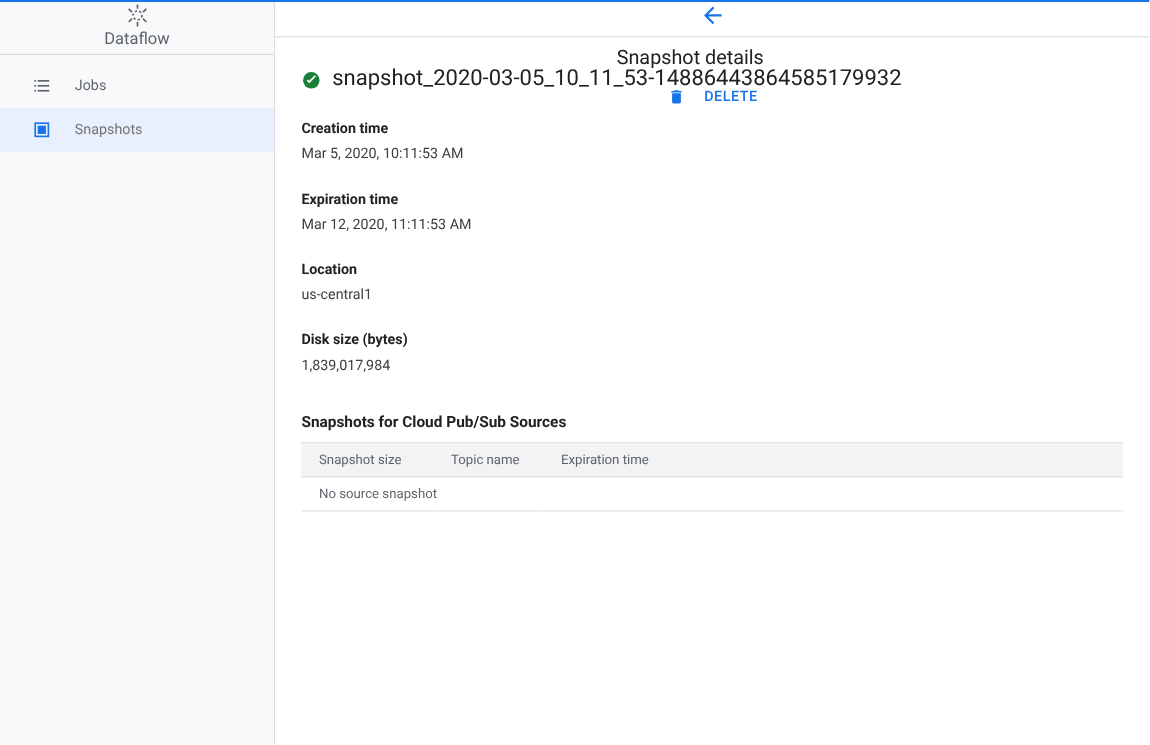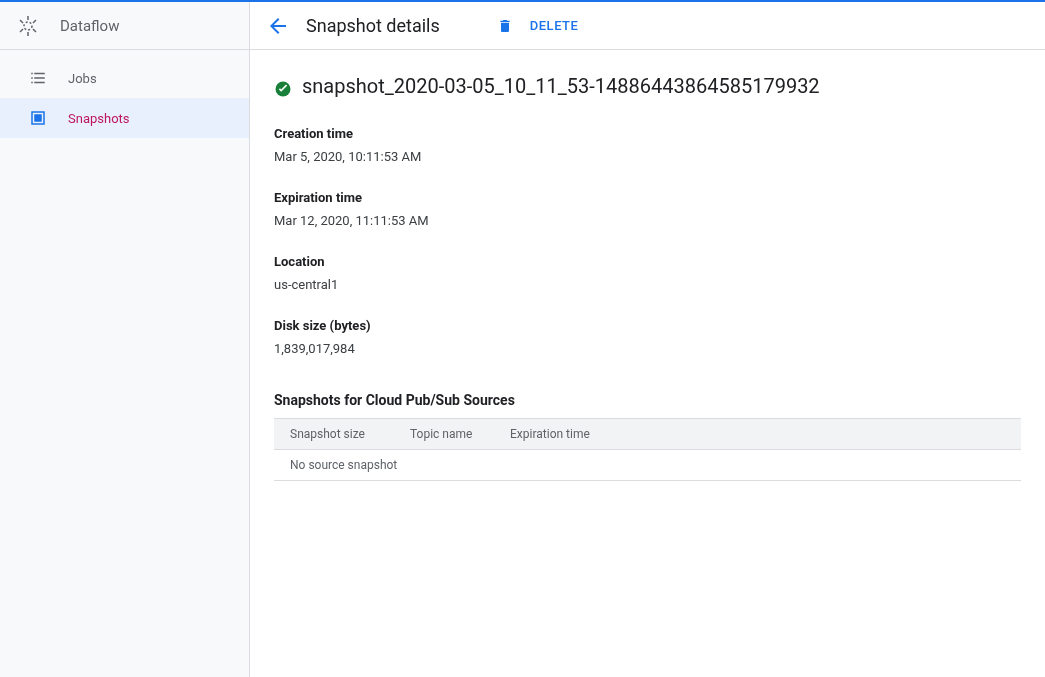--- a/index.html
+++ b/index.html
@@ -27,21 +27,22 @@
     border-right: 1px solid #dadce0;
     display: flex;
     flex-direction: column;
   }
   .product-header {
     display: flex;
     align-items: center;
     height: 48px;
     padding: 0 16px;
     border-bottom: 1px solid #dadce0;
-    gap: 20px;
+    gap: 0;
+    flex-direction: column;
   }
   .product-icon {
     width: 24px;
     height: 24px;
     display: flex;
     align-items: center;
     justify-content: center;
     color: #5f6368;
   }
   .product-title {
@@ -57,43 +58,44 @@
     align-items: center;
     height: 40px;
     padding: 0 28px;
     gap: 20px;
     cursor: pointer;
     color: #5f6368;
     font-size: 13px;
   }
   .nav-item.active {
     background: #e8f0fe;
-    color: #be185d;
+    color: #737373;
   }
   .nav-item.active .nav-icon { color: #1a73e8; }
   .nav-icon {
     width: 20px;
     height: 20px;
     display: flex;
     align-items: center;
     justify-content: center;
     color: #5f6368;
   }
   .main {
     flex: 1;
     background: #fff;
     overflow: auto;
   }
   .main-header {
     display: flex;
     align-items: center;
-    height: 48px;
+    height: 32px;
     padding: 0 16px;
     border-bottom: 1px solid #dadce0;
     gap: 16px;
+    flex-direction: column;
   }
   .back-btn {
     width: 24px;
     height: 24px;
     display: flex;
     align-items: center;
     justify-content: center;
     color: #1a73e8;
     cursor: pointer;
   }

